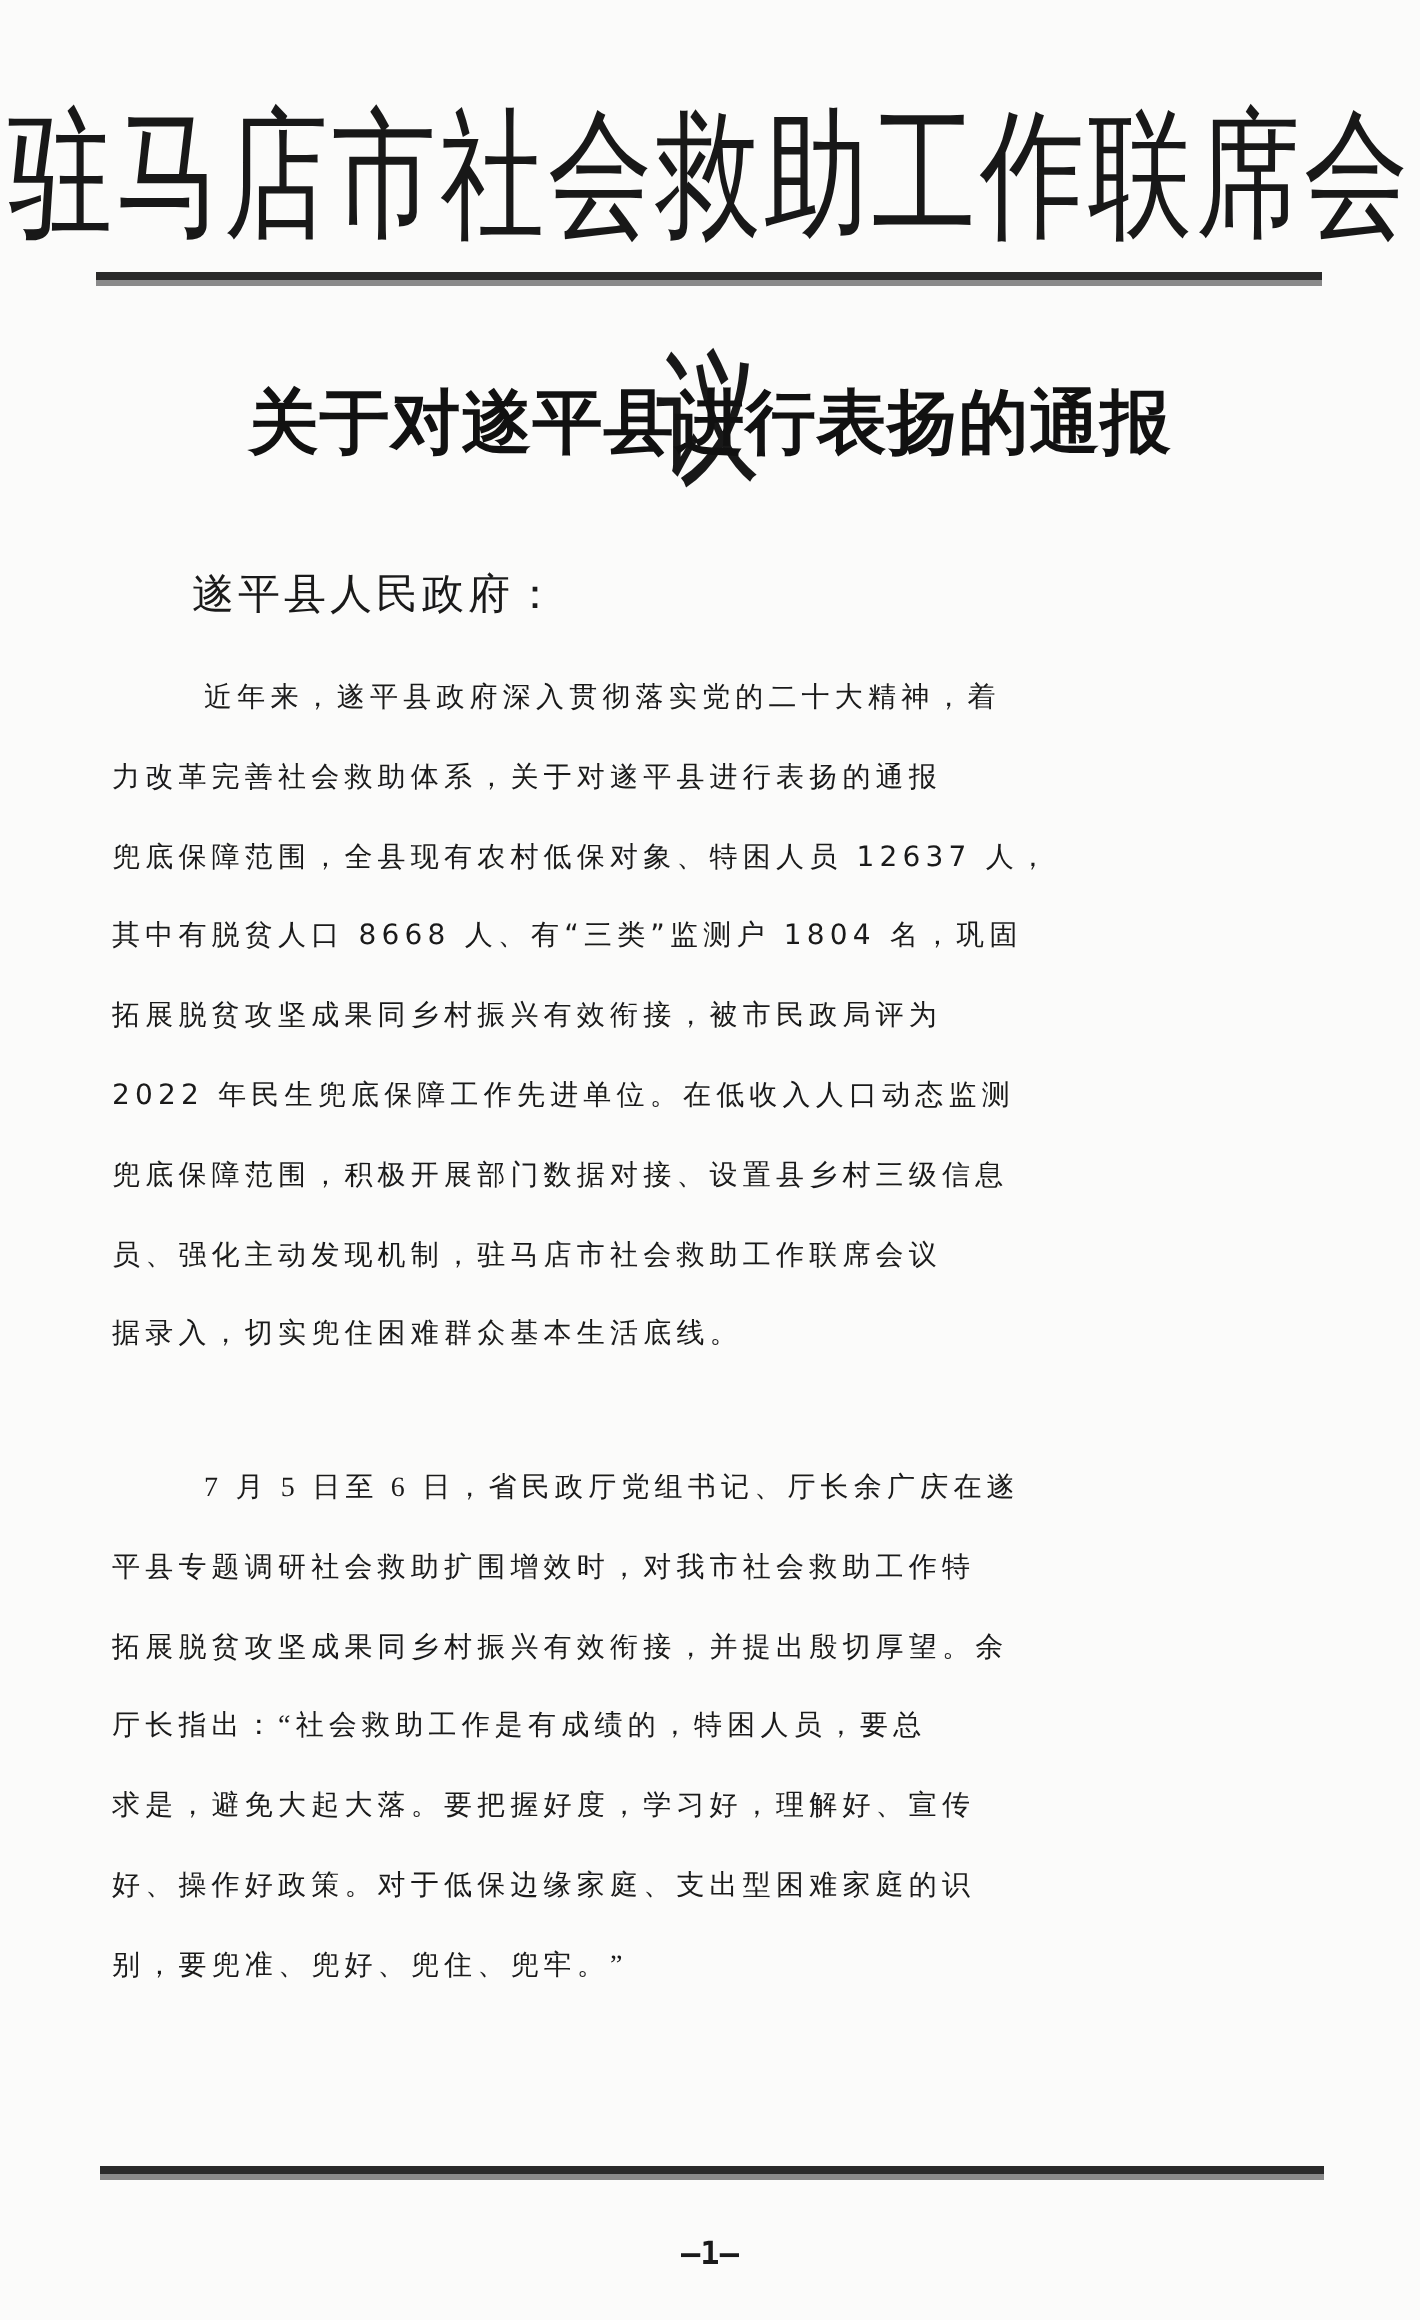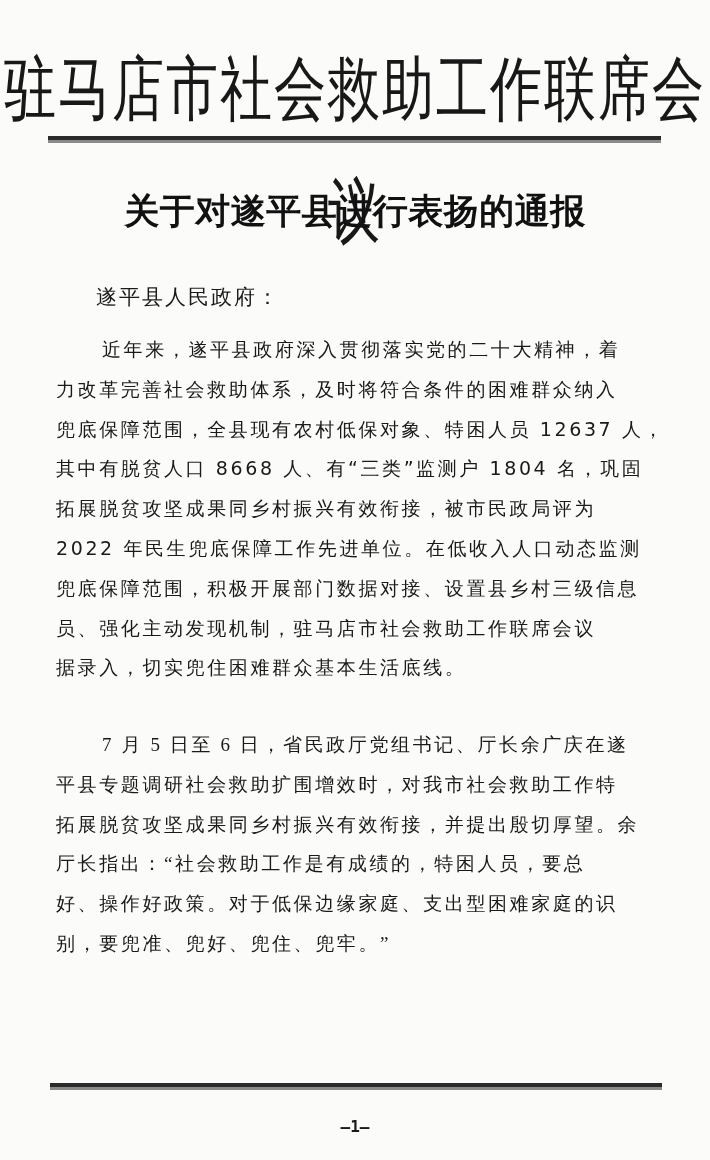--- a/index.html
+++ b/index.html
@@ -21,21 +21,21 @@
   .rule.bottom { top:1083px; left:50px; width:612px; }
   .doc-title {
     position:absolute; top:188px; left:0; width:710px; text-align:center;
     font-family:"DejaVu Serif", "Liberation Serif", serif; font-weight:bold;
     font-size:35px; color:#111; letter-spacing:0.5px;
   }
   .salutation {
     position:absolute; top:283px; left:56px; font-size:21px; letter-spacing:2px;margin-left:40px;
   }
   .body {
-    position:absolute; left:56px; width:610px; font-size:19px;
+    position:absolute; left:56px; width:610px; font-size:14px;
     line-height:39.8px; letter-spacing:2.6px; text-align:justify;
     font-family:"DejaVu Sans", "Liberation Sans", sans-serif;
   }
   .body .line { white-space:nowrap; display:block; height:39.8px; }
   .body .indent { padding-left:46px; }
   .p1 { top:330px; }
   .p2 { top:725px;font-family:Liberation Serif, serif; }
   .page-num {
     position:absolute; top:1117px; left:0; width:710px; text-align:center;
     font-size:16px; font-weight:bold; font-family:"DejaVu Sans Mono","Liberation Mono",monospace;
@@ -46,33 +46,34 @@
 
 <div class="masthead">驻马店市社会救助工作联席会议</div>
 <div class="rule top"></div>
 
 <div class="doc-title">关于对遂平县进行表扬的通报</div>
 
 <div class="salutation">遂平县人民政府：</div>
 
 <div class="body p1">
   <span class="line indent">近年来，遂平县政府深入贯彻落实党的二十大精神，着</span>
-  <span class="line">力改革完善社会救助体系，及时将符合条件的困难群众纳入</span>
+  <span class="line">力改革完善社会救助体系，关于对遂平县进行表扬的通报</span>
   <span class="line">兜底保障范围，全县现有农村低保对象、特困人员 12637 人，</span>
   <span class="line">其中有脱贫人口 8668 人、有“三类”监测户 1804 名，巩固</span>
   <span class="line">拓展脱贫攻坚成果同乡村振兴有效衔接，被市民政局评为</span>
   <span class="line">2022 年民生兜底保障工作先进单位。在低收入人口动态监测</span>
   <span class="line">兜底保障范围，积极开展部门数据对接、设置县乡村三级信息</span>
   <span class="line">员、强化主动发现机制，驻马店市社会救助工作联席会议</span>
   <span class="line">据录入，切实兜住困难群众基本生活底线。</span>
 </div>
 
 <div class="body p2">
   <span class="line indent">7 月 5 日至 6 日，省民政厅党组书记、厅长余广庆在遂</span>
   <span class="line">平县专题调研社会救助扩围增效时，对我市社会救助工作特</span>
   <span class="line">拓展脱贫攻坚成果同乡村振兴有效衔接，并提出殷切厚望。余</span>
   <span class="line">厅长指出：“社会救助工作是有成绩的，特困人员，要总</span>
+  <span class="line">求是，避免大起大落。要把握好度，学习好，理解好、宣传</span>
   <span class="line">好、操作好政策。对于低保边缘家庭、支出型困难家庭的识</span>
   <span class="line">别，要兜准、兜好、兜住、兜牢。”</span>
 </div>
 
 <div class="rule bottom"></div>
 <div class="page-num">—1—</div>
 
 </body></html>

